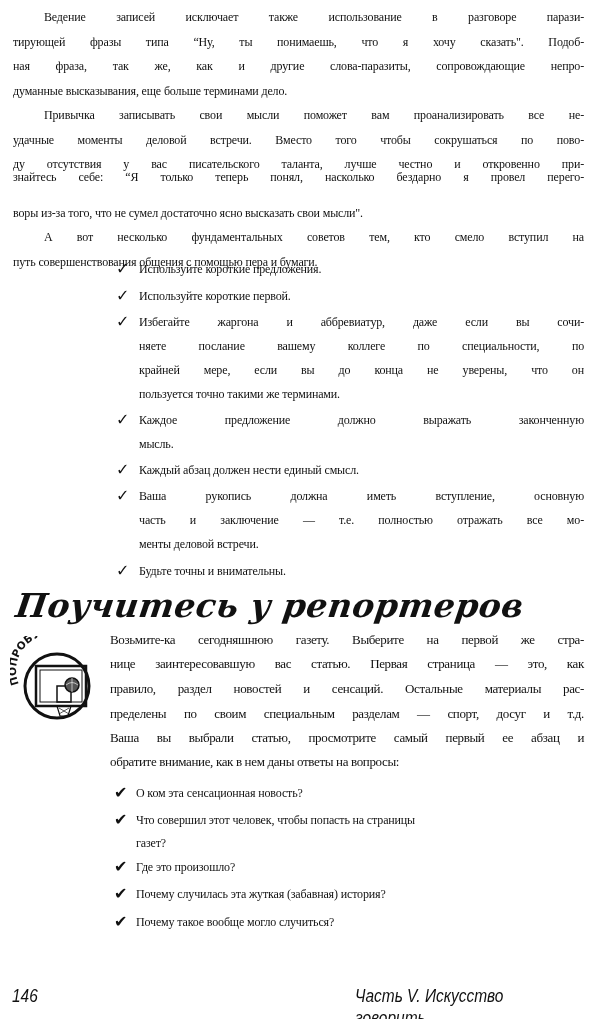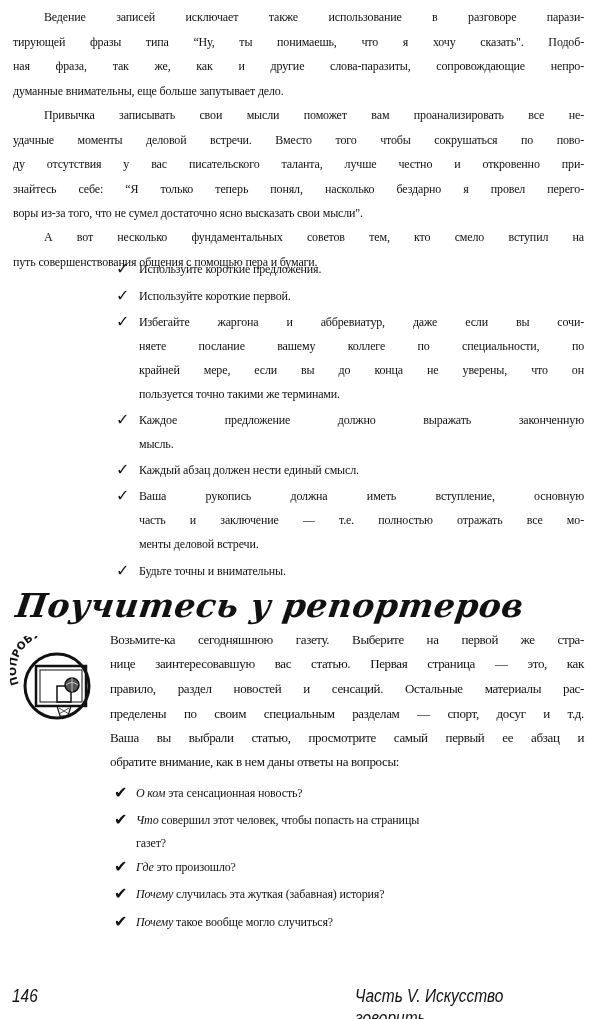--- a/index.html
+++ b/index.html
@@ -18,44 +18,44 @@
     position: absolute; font-size: 16px; line-height: 20px;
     font-family: "DejaVu Sans", sans-serif; font-weight: bold;
   }
   .heading {
     position: absolute; left: 16px; top: 586px;
     font-family: "DejaVu Serif", serif; font-style: italic; font-weight: bold;
     font-size: 33px; letter-spacing: 0.5px; line-height: 40px;
     transform: skewX(-8deg);
   }
   .small { font-size: 13px; letter-spacing: -0.35px; }
-  .it { font-style: italic; }
+  .it { }
   .footer {
     position: absolute; top: 985px;
     font-family: "Liberation Sans", "DejaVu Sans", sans-serif;
     font-style: italic; font-size: 18px; line-height: 22px;
     transform: scaleX(0.86); transform-origin: left top;
   }
   .icon-wrap { position: absolute; left: 10px; top: 636px; width: 88px; height: 88px; }
 </style>
 </head>
 <body>
 
 <div>
   <div class="line justify" style="left:44px;top:7px;width:540px">Ведение записей исключает также использование в разговоре парази-</div>
   <div class="line justify" style="left:13px;top:32px;width:571px">тирующей фразы типа “Ну, ты понимаешь, что я хочу сказать". Подоб-</div>
   <div class="line justify" style="left:13px;top:56px;width:571px">ная фраза, так же, как и другие слова-паразиты, сопровождающие непро-</div>
-  <div class="line" style="left:13px;top:81px">думанные внимательны, еще больше запутывает дело.</div>
+  <div class="line" style="left:13px;top:81px">думанные высказывания, еще больше терминами дело.</div>
 </div>
 
 <div>
   <div class="line justify" style="left:44px;top:105px;width:540px">Привычка записывать свои мысли поможет вам проанализировать все не-</div>
   <div class="line justify" style="left:13px;top:130px;width:571px">удачные моменты деловой встречи. Вместо того чтобы сокрушаться по пово-</div>
   <div class="line justify" style="left:13px;top:154px;width:571px">ду отсутствия у вас писательского таланта, лучше честно и откровенно при-</div>
-  <div class="line justify" style="left:13px;top:179px;width:571px">знайтесь себе: “Я только теперь понял, насколько бездарно я провел перего-</div>
+  <div class="line justify" style="left:13px;top:167px;width:571px">знайтесь себе: “Я только теперь понял, насколько бездарно я провел перего-</div>
   <div class="line" style="left:13px;top:203px">воры из-за того, что не сумел достаточно ясно высказать свои мысли".</div>
 </div>
 
 <div>
   <div class="line justify" style="left:44px;top:227px;width:540px">А вот несколько фундаментальных советов тем, кто смело вступил на</div>
   <div class="line" style="left:13px;top:252px">путь совершенствования общения с помощью пера и бумаги.</div>
 </div>
 
 <div>
 

